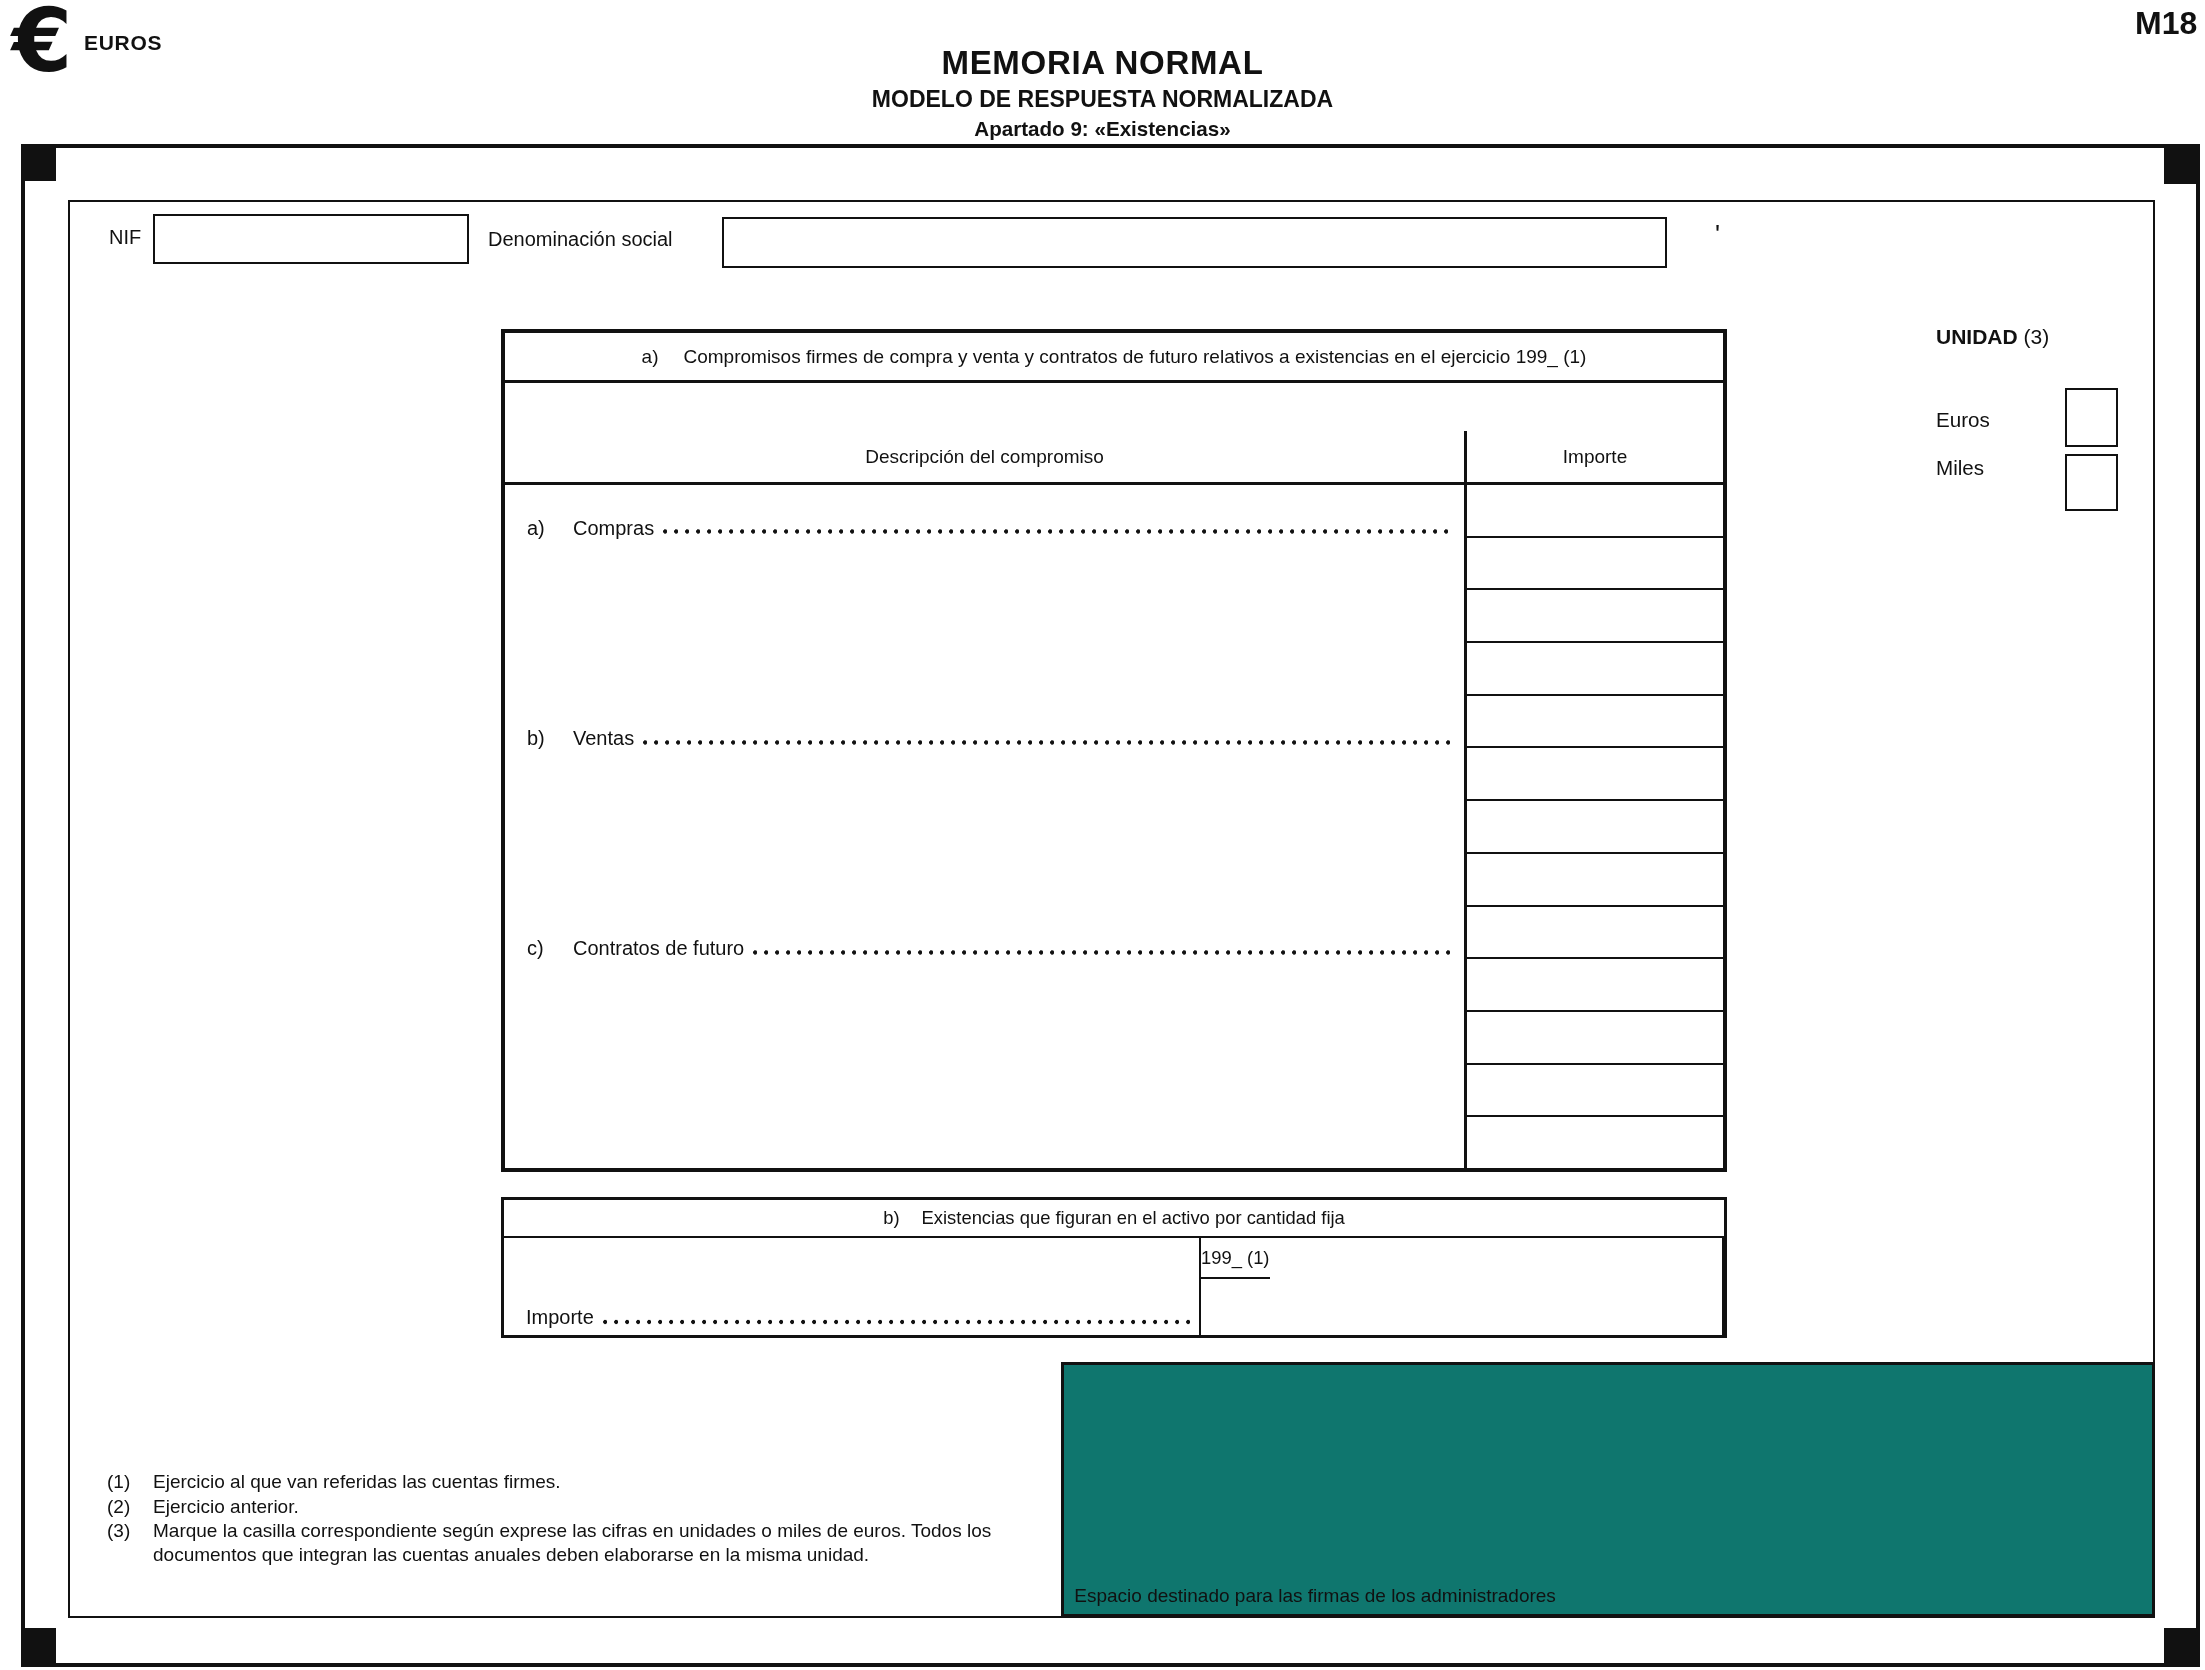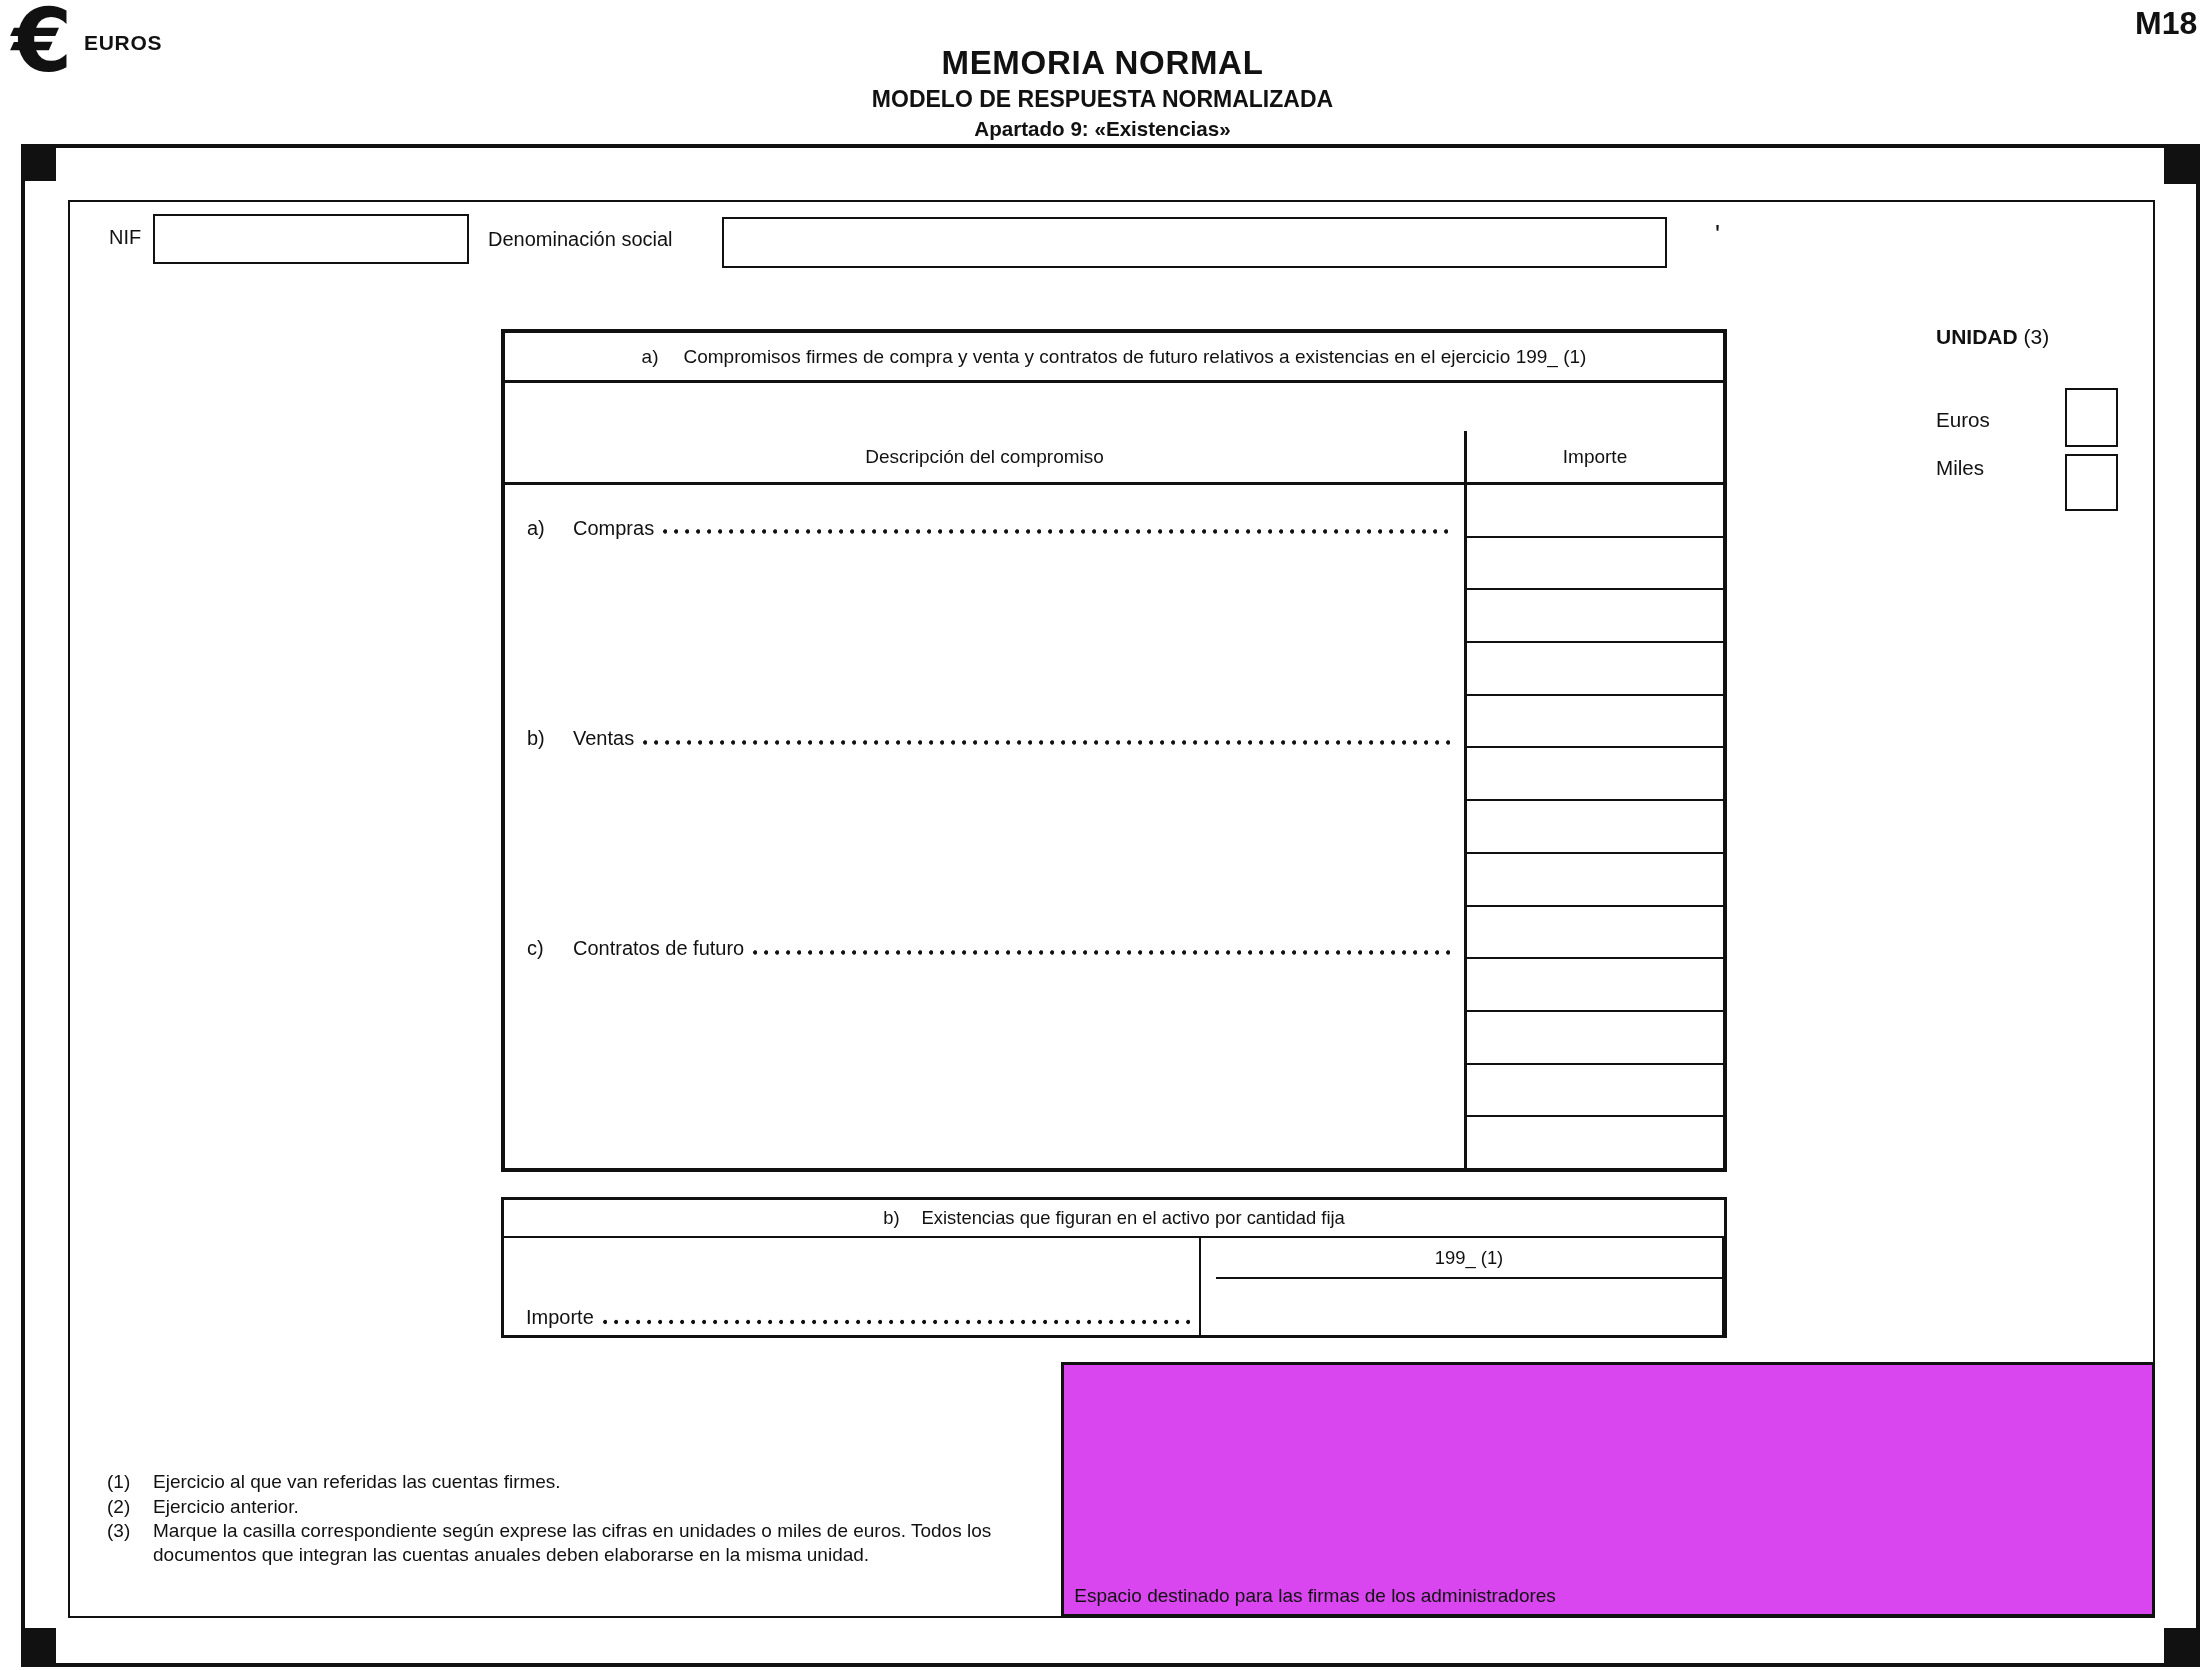--- a/index.html
+++ b/index.html
@@ -62,28 +62,28 @@
     background-size: 11px 5.9px; background-repeat: repeat-x; }
   .item-1 { top: calc(3.846% + 12.5px); }
   .item-2 { top: calc(34.615% + 12.5px); }
   .item-3 { top: calc(65.385% + 12.5px); }
 
   
   .table-b { position:absolute; left:501px; top:1197px; width:1226px; height:141px; border:3.7px solid #111; display:flex; flex-direction:column; background:#fff; }
   .tb-title { height:38px; border-bottom:2.9px solid #111; display:flex; align-items:center; justify-content:center; font-size:18.4px; gap:22px; }
   .tb-body { flex:1; display:flex; min-height:0; }
   .tb-left { width:697px; border-right:2.9px solid #111; position:relative; }
-  .tb-col { flex:1; display:flex; flex-direction:column;padding-left:15px; }
+  .tb-col { flex:1; display:flex; flex-direction:row; }
   .tb-col.first { border-right:2.9px solid #111; }
   .tb-col-header { height:41px; border-bottom:2.9px solid #111; display:flex; align-items:center; justify-content:center; font-size:18.4px; }
   .tb-col-cell { flex:1; }
   .tb-importe-row { position:absolute; left:22px; right:5.9px; bottom:5.9px; height:29px; display:flex; align-items:flex-end; font-size:20px; }
 
   
-  .sig-box { position:absolute; left:1061px; top:1362px; width:1094px; height:255px; border:3.7px solid #111; background:#d946ef; }
+  .sig-box { position:absolute; left:1061px; top:1362px; width:1094px; height:255px; border:3.7px solid #111; background:#0f766e; }
   .sig-label { position:absolute; left:10.3px; bottom:7.3px; font-size:19px; }
 
   
   .footnotes { position:absolute; left:107px; top:1470px; width:987px; }
   .fn-row { display:flex; font-size:19px; line-height:24px; margin-bottom:0.7px; }
   .fn-num { width:46px; flex:none; }
   .fn-text { flex:1; max-width:940px; }
 </style>
 </head>
 <body>

